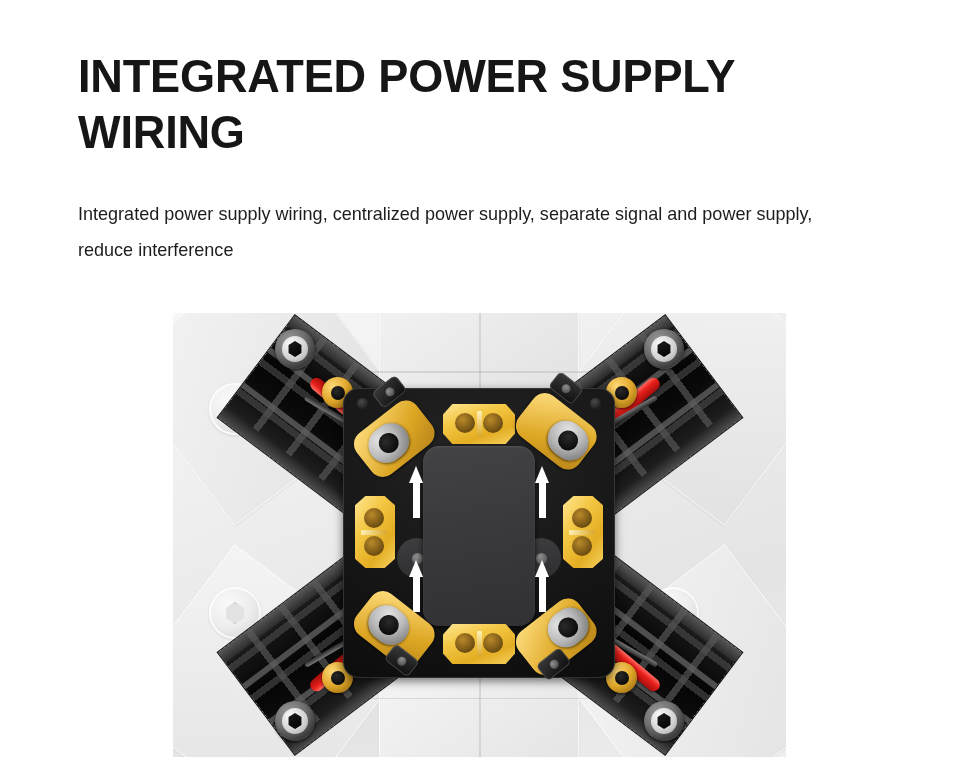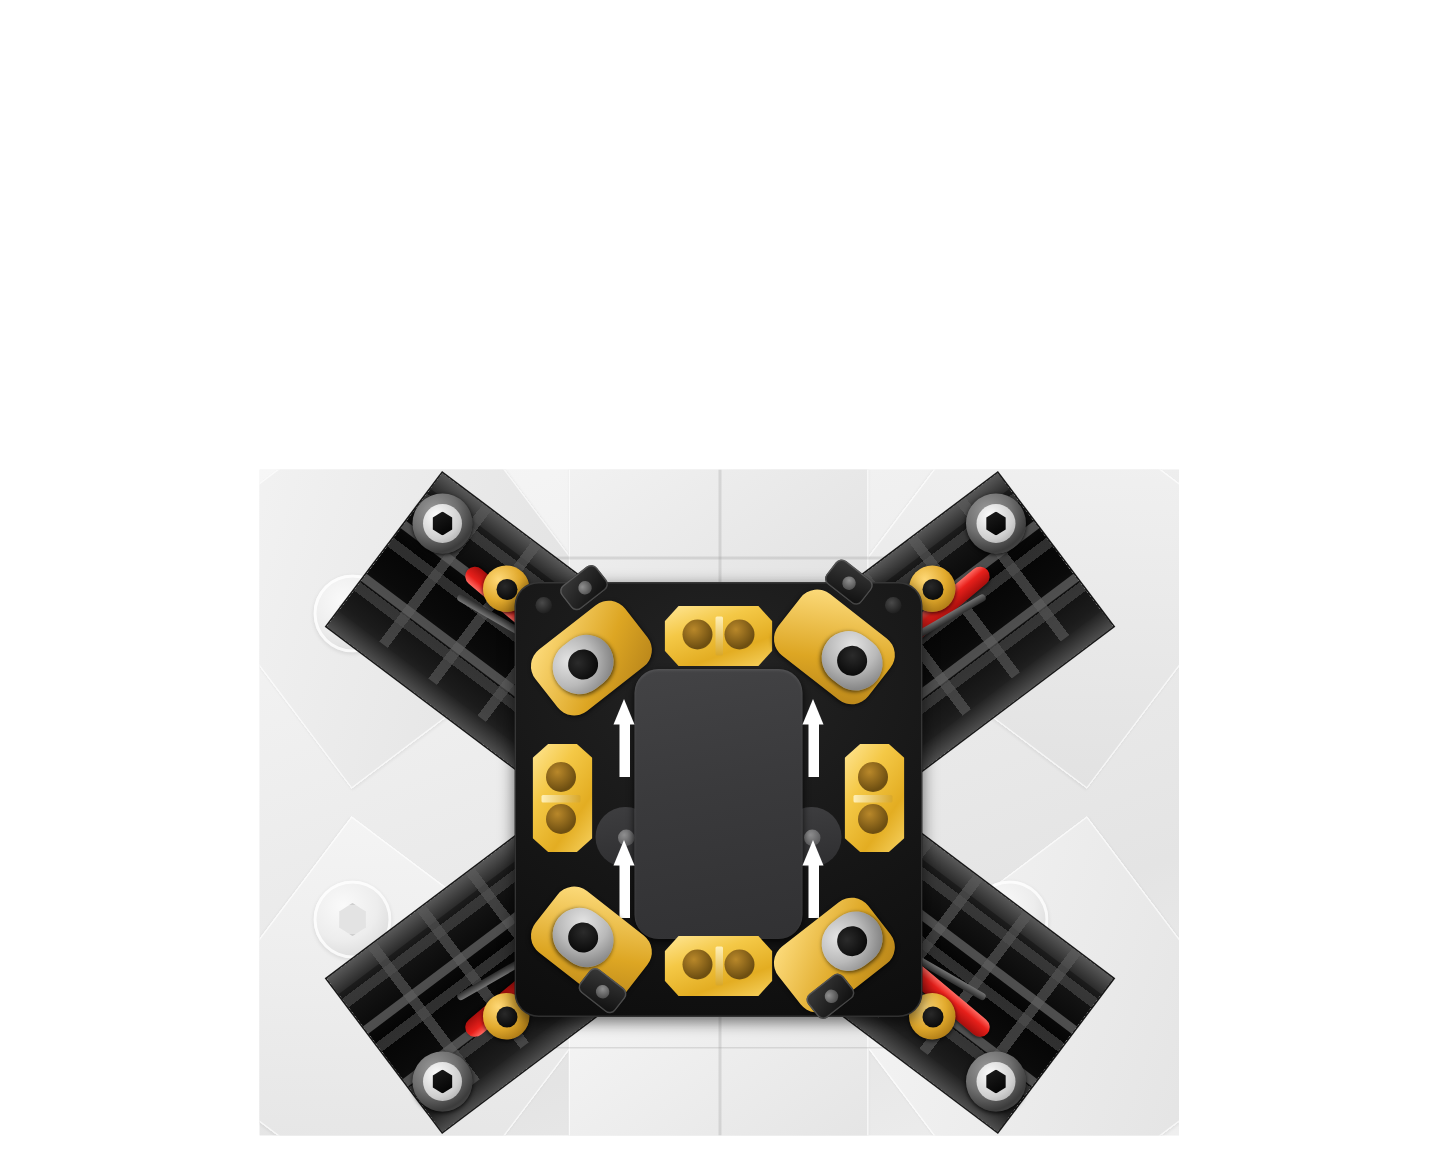--- a/index.html
+++ b/index.html
@@ -368,20 +368,24 @@
     border-left: 7px solid transparent;
     border-right: 7px solid transparent;
     border-bottom: 17px solid #ffffff;
   }
 </style>
 </head>
 <body>
 
 <div class="page">
 
+  <div class="text-block">
+    <h1 class="headline">INTEGRATED POWER SUPPLY WIRING</h1>
+    <p class="subcopy">Integrated power supply wiring, centralized power supply, separate signal and power supply, reduce interference</p>
+  </div>
 
   <div class="photo">
     <div class="photo-inner">
 
       <div class="bg-base"></div>
 
       <div class="bg-panel" style="left:-20px; top:-30px; width:210px; height:200px; transform:rotate(-37deg);"></div>
       <div class="bg-panel" style="right:-20px; top:-30px; width:210px; height:200px; transform:rotate(37deg);"></div>
       <div class="bg-panel" style="left:-20px; bottom:-30px; width:210px; height:200px; transform:rotate(37deg);"></div>
       <div class="bg-panel" style="right:-20px; bottom:-30px; width:210px; height:200px; transform:rotate(-37deg);"></div>

